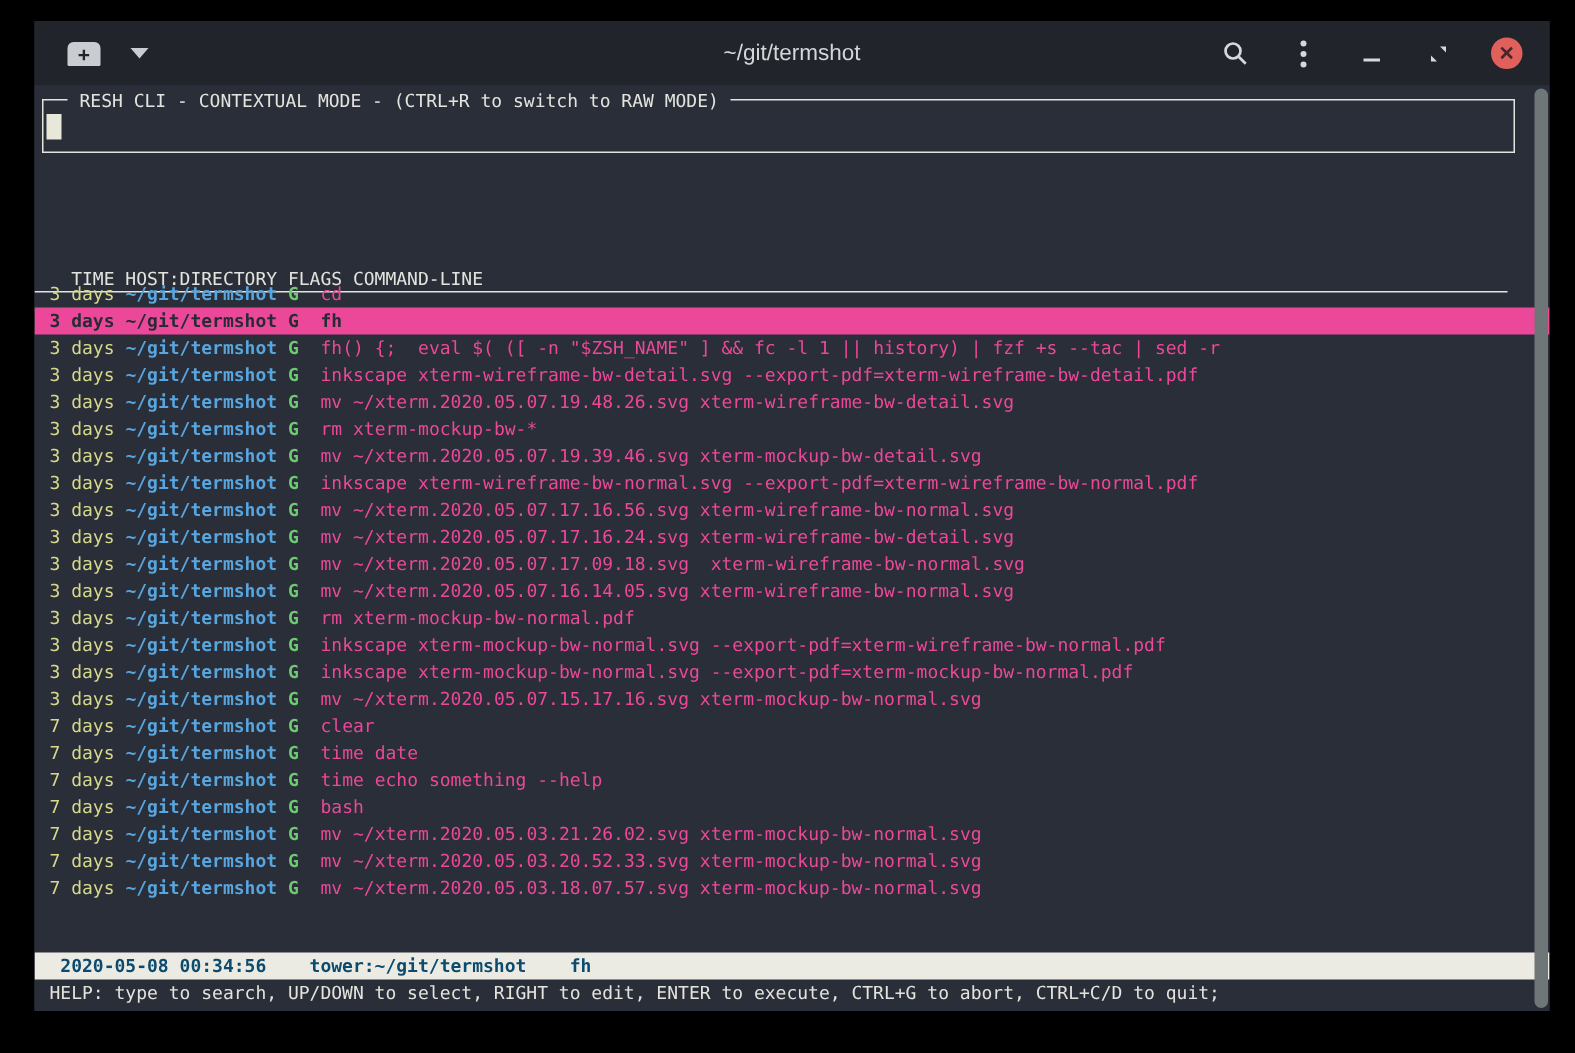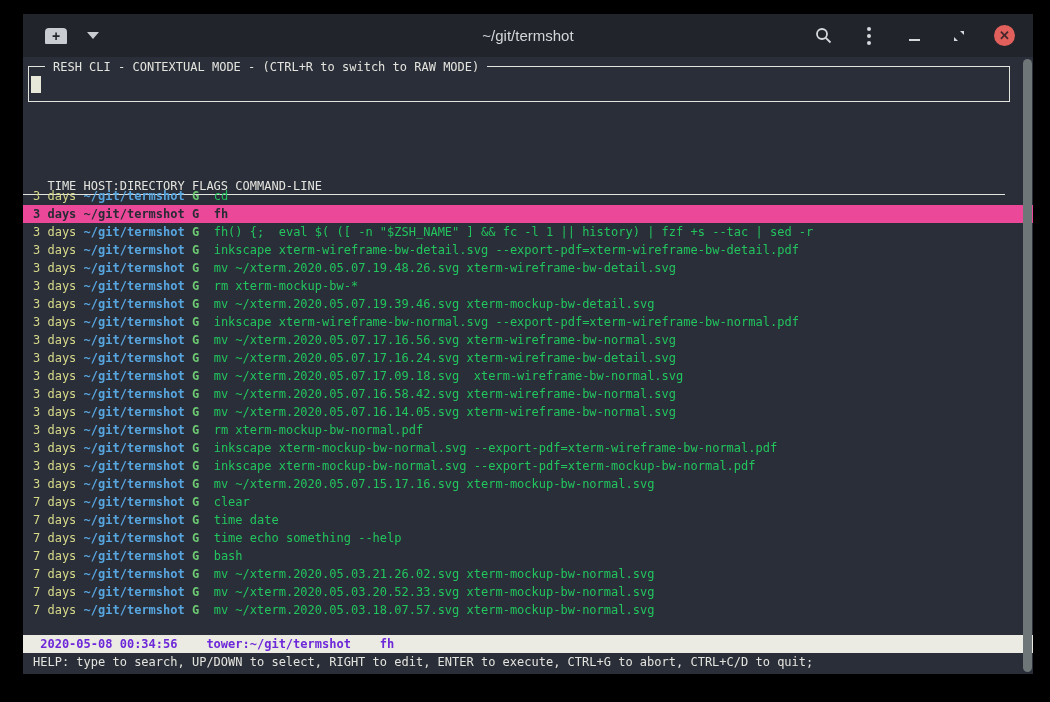--- a/index.html
+++ b/index.html
@@ -22,24 +22,24 @@
             font-family:"DejaVu Sans Mono","Liberation Mono",monospace;font-size:12px;line-height:18px;color:#e4e4de;}
   .search-box{position:absolute;left:5px;top:9px;width:980px;height:34px;border:1px solid #e4e4de;}
   .search-title{position:absolute;left:16px;top:-9px;background:#2a2e38;padding:0 8px;white-space:pre;color:#e4e4de;}
   .cursor{position:absolute;left:2px;top:9px;width:10px;height:17px;background:#e8e8da;}
   .tbl-header{position:absolute;left:0;top:120px;width:982px;height:18px;white-space:pre;border-bottom:1px solid #e4e4de;padding-left:10px;box-sizing:border-box;}
   .rows{position:absolute;left:0;top:130px;width:1010px;}
   .row{height:18px;white-space:pre;padding-left:10px;overflow:hidden;}
   .row .time{color:#d7d98a;margin-top:47px;}
   .row .path{color:#58a6e0;font-weight:bold;}
   .row .flag{color:#6ec973;font-weight:bold;}
-  .row .cmd{color:#22c55e;}
+  .row .cmd{color:#ec4899;}
   .row.selected{background:#ec4899;font-weight:bold;}
   .row.selected .time,.row.selected .path,.row.selected .flag,.row.selected .cmd{color:#272b34;}
-  .statusbar{position:absolute;left:0;top:578px;width:1010px;height:18px;background:#ebebe3;color:#6d28d9;font-weight:bold;white-space:pre;padding-left:10px;box-sizing:border-box;overflow:hidden;}
+  .statusbar{position:absolute;left:0;top:578px;width:1010px;height:18px;background:#ebebe3;color:#0c4a6e;font-weight:bold;white-space:pre;padding-left:10px;box-sizing:border-box;overflow:hidden;}
   .helpline{position:absolute;left:0;top:596px;width:1010px;height:18px;white-space:pre;padding-left:10px;box-sizing:border-box;color:#e4e4de;overflow:hidden;}
   
   .scrollbar{position:absolute;right:1px;top:45px;width:9px;height:613px;}
   .scroll-thumb{position:absolute;left:0;top:0;width:9px;height:100%;background:#6e7678;border-radius:5px;}
 </style>
 </head>
 <body>
 
 <div class="stage">
   <div class="window">
@@ -95,21 +95,20 @@
           <div class="row selected"><span class="time">3 days</span><span class="sep"> </span><span class="path">~/git/termshot</span><span class="sep"> </span><span class="flag">G</span><span class="sep">  </span><span class="cmd">fh</span></div>
           <div class="row"><span class="time">3 days</span><span class="sep"> </span><span class="path">~/git/termshot</span><span class="sep"> </span><span class="flag">G</span><span class="sep">  </span><span class="cmd">fh() {;  eval $( ([ -n "$ZSH_NAME" ] &amp;&amp; fc -l 1 || history) | fzf +s --tac | sed -r</span></div>
           <div class="row"><span class="time">3 days</span><span class="sep"> </span><span class="path">~/git/termshot</span><span class="sep"> </span><span class="flag">G</span><span class="sep">  </span><span class="cmd">inkscape xterm-wireframe-bw-detail.svg --export-pdf=xterm-wireframe-bw-detail.pdf</span></div>
           <div class="row"><span class="time">3 days</span><span class="sep"> </span><span class="path">~/git/termshot</span><span class="sep"> </span><span class="flag">G</span><span class="sep">  </span><span class="cmd">mv ~/xterm.2020.05.07.19.48.26.svg xterm-wireframe-bw-detail.svg</span></div>
           <div class="row"><span class="time">3 days</span><span class="sep"> </span><span class="path">~/git/termshot</span><span class="sep"> </span><span class="flag">G</span><span class="sep">  </span><span class="cmd">rm xterm-mockup-bw-*</span></div>
           <div class="row"><span class="time">3 days</span><span class="sep"> </span><span class="path">~/git/termshot</span><span class="sep"> </span><span class="flag">G</span><span class="sep">  </span><span class="cmd">mv ~/xterm.2020.05.07.19.39.46.svg xterm-mockup-bw-detail.svg</span></div>
           <div class="row"><span class="time">3 days</span><span class="sep"> </span><span class="path">~/git/termshot</span><span class="sep"> </span><span class="flag">G</span><span class="sep">  </span><span class="cmd">inkscape xterm-wireframe-bw-normal.svg --export-pdf=xterm-wireframe-bw-normal.pdf</span></div>
           <div class="row"><span class="time">3 days</span><span class="sep"> </span><span class="path">~/git/termshot</span><span class="sep"> </span><span class="flag">G</span><span class="sep">  </span><span class="cmd">mv ~/xterm.2020.05.07.17.16.56.svg xterm-wireframe-bw-normal.svg</span></div>
           <div class="row"><span class="time">3 days</span><span class="sep"> </span><span class="path">~/git/termshot</span><span class="sep"> </span><span class="flag">G</span><span class="sep">  </span><span class="cmd">mv ~/xterm.2020.05.07.17.16.24.svg xterm-wireframe-bw-detail.svg</span></div>
           <div class="row"><span class="time">3 days</span><span class="sep"> </span><span class="path">~/git/termshot</span><span class="sep"> </span><span class="flag">G</span><span class="sep">  </span><span class="cmd">mv ~/xterm.2020.05.07.17.09.18.svg  xterm-wireframe-bw-normal.svg</span></div>
-          <div class="row"><span class="time">3 days</span><span class="sep"> </span><span class="path">~/git/termshot</span><span class="sep"> </span><span class="flag">G</span><span class="sep">  </span><span class="cmd">mv ~/xterm.2020.05.07.16.58.42.svg xterm-wireframe-bw-normal.svg</span></div>
           <div class="row"><span class="time">3 days</span><span class="sep"> </span><span class="path">~/git/termshot</span><span class="sep"> </span><span class="flag">G</span><span class="sep">  </span><span class="cmd">mv ~/xterm.2020.05.07.16.14.05.svg xterm-wireframe-bw-normal.svg</span></div>
           <div class="row"><span class="time">3 days</span><span class="sep"> </span><span class="path">~/git/termshot</span><span class="sep"> </span><span class="flag">G</span><span class="sep">  </span><span class="cmd">rm xterm-mockup-bw-normal.pdf</span></div>
           <div class="row"><span class="time">3 days</span><span class="sep"> </span><span class="path">~/git/termshot</span><span class="sep"> </span><span class="flag">G</span><span class="sep">  </span><span class="cmd">inkscape xterm-mockup-bw-normal.svg --export-pdf=xterm-wireframe-bw-normal.pdf</span></div>
           <div class="row"><span class="time">3 days</span><span class="sep"> </span><span class="path">~/git/termshot</span><span class="sep"> </span><span class="flag">G</span><span class="sep">  </span><span class="cmd">inkscape xterm-mockup-bw-normal.svg --export-pdf=xterm-mockup-bw-normal.pdf</span></div>
           <div class="row"><span class="time">3 days</span><span class="sep"> </span><span class="path">~/git/termshot</span><span class="sep"> </span><span class="flag">G</span><span class="sep">  </span><span class="cmd">mv ~/xterm.2020.05.07.15.17.16.svg xterm-mockup-bw-normal.svg</span></div>
           <div class="row"><span class="time">7 days</span><span class="sep"> </span><span class="path">~/git/termshot</span><span class="sep"> </span><span class="flag">G</span><span class="sep">  </span><span class="cmd">clear</span></div>
           <div class="row"><span class="time">7 days</span><span class="sep"> </span><span class="path">~/git/termshot</span><span class="sep"> </span><span class="flag">G</span><span class="sep">  </span><span class="cmd">time date</span></div>
           <div class="row"><span class="time">7 days</span><span class="sep"> </span><span class="path">~/git/termshot</span><span class="sep"> </span><span class="flag">G</span><span class="sep">  </span><span class="cmd">time echo something --help</span></div>
           <div class="row"><span class="time">7 days</span><span class="sep"> </span><span class="path">~/git/termshot</span><span class="sep"> </span><span class="flag">G</span><span class="sep">  </span><span class="cmd">bash</span></div>
           <div class="row"><span class="time">7 days</span><span class="sep"> </span><span class="path">~/git/termshot</span><span class="sep"> </span><span class="flag">G</span><span class="sep">  </span><span class="cmd">mv ~/xterm.2020.05.03.21.26.02.svg xterm-mockup-bw-normal.svg</span></div>

